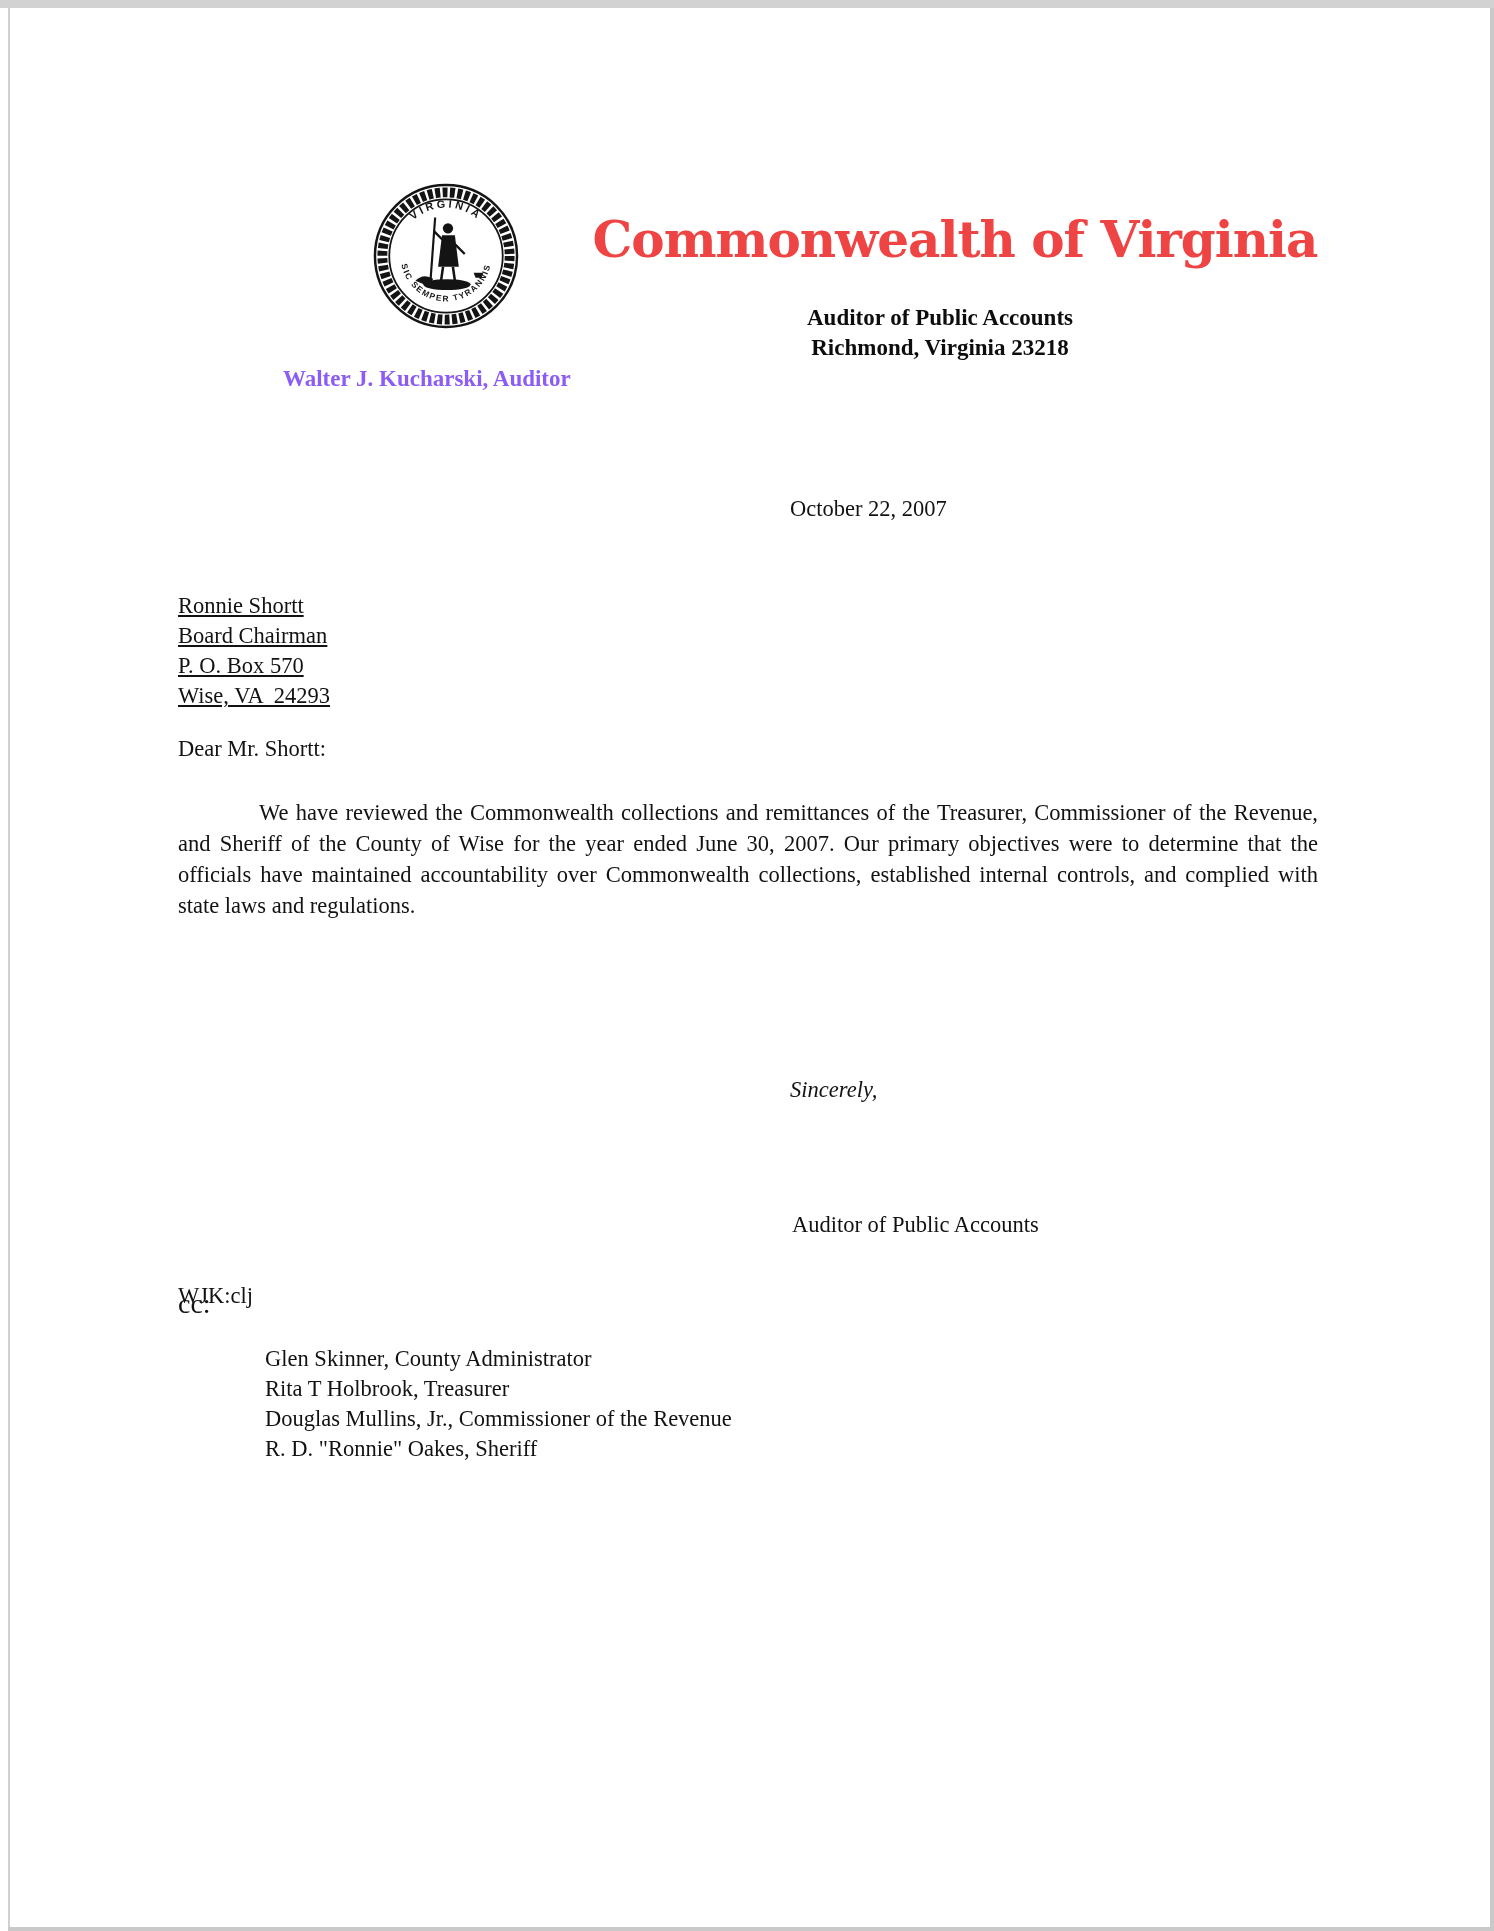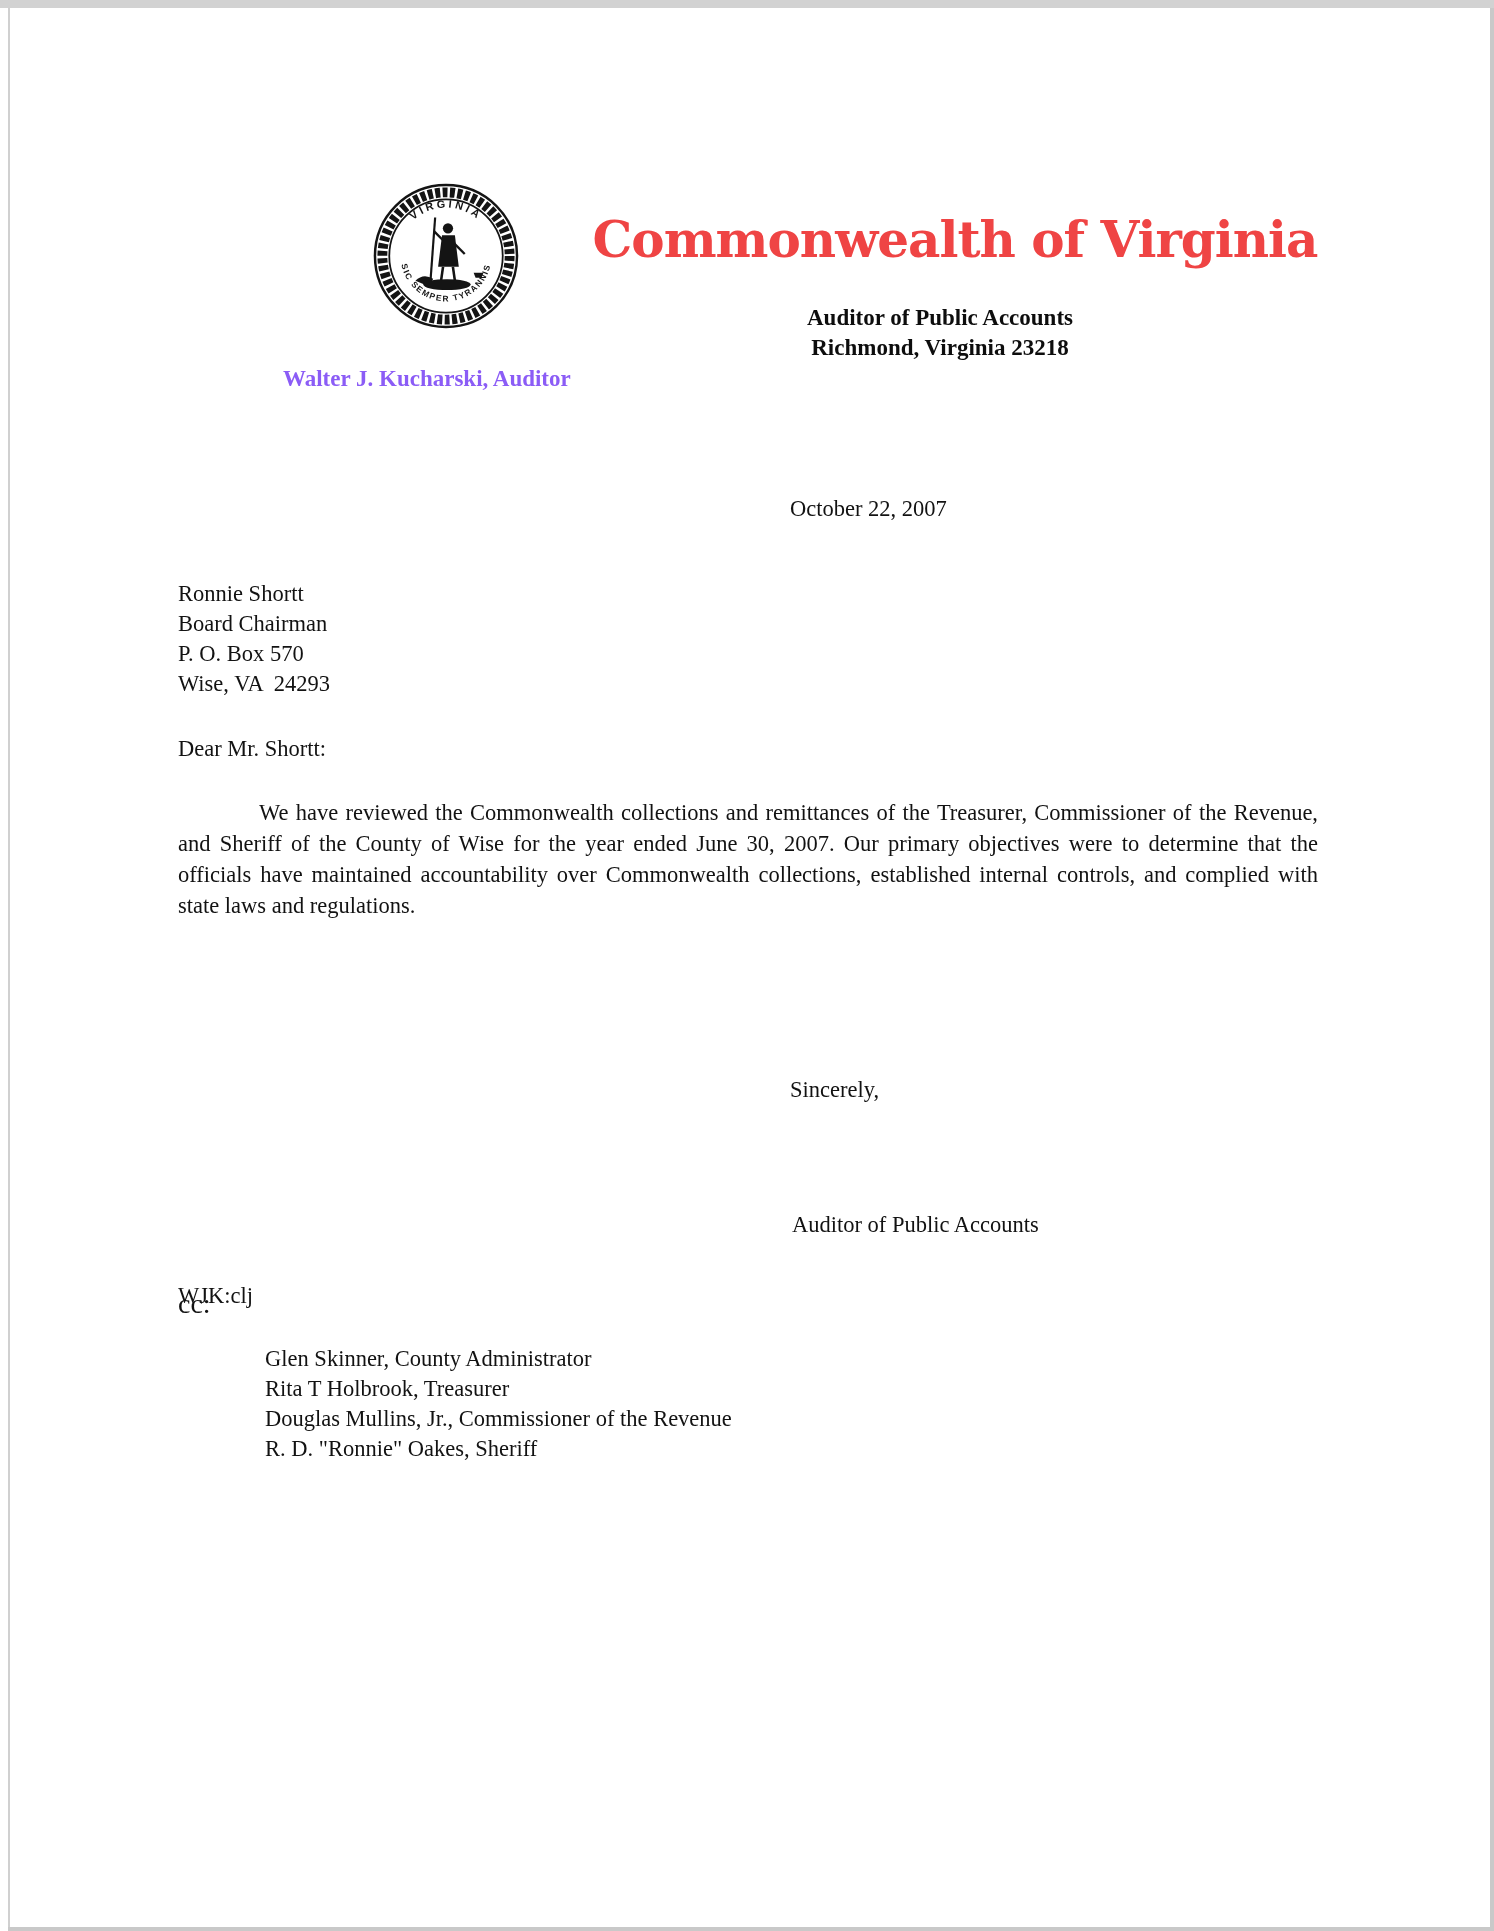--- a/index.html
+++ b/index.html
@@ -42,35 +42,35 @@
   .auditor-left{
     left:283px;top:366px;
     font-weight:bold;
     font-size:23px;
     color:#8b5cf6;
     white-space:nowrap;
   }
 
   .date-line{left:790px;top:496px;font-size:22.5px;white-space:nowrap;}
 
-  .recipient-block{left:178px;top:579px;font-size:22.5px;line-height:30px;}
+  .recipient-block{left:178px;top:591px;font-size:22.5px;line-height:30px;text-decoration:underline;}
   .recipient-block div{white-space:pre-wrap;}
 
   .salutation{left:178px;top:736px;font-size:22.5px;white-space:nowrap;}
 
   .body-para{
     left:178px;width:1140px;
     font-size:22.5px;line-height:31px;
     text-align:justify;
     text-indent:81px;
   }
   .para-1{top:797px;}
   .para-2{top:951px;}
 
-  .closing{left:790px;top:1077px;font-size:22.5px;white-space:nowrap;}
+  .closing{left:790px;top:1077px;font-size:22.5px;white-space:nowrap;font-style:italic;}
   .signature-title{left:792px;top:1212px;font-size:22.5px;white-space:nowrap;}
   .initials{left:178px;top:1283px;font-size:22.5px;white-space:nowrap;}
   .cc-label{left:178px;top:1288px;font-size:28px;}
   .cc-list{left:265px;top:1344px;font-size:22.5px;line-height:30px;}
   .cc-list div{white-space:pre-wrap;}
 </style>
 </head>
 <body>
 
 <div class="page">

